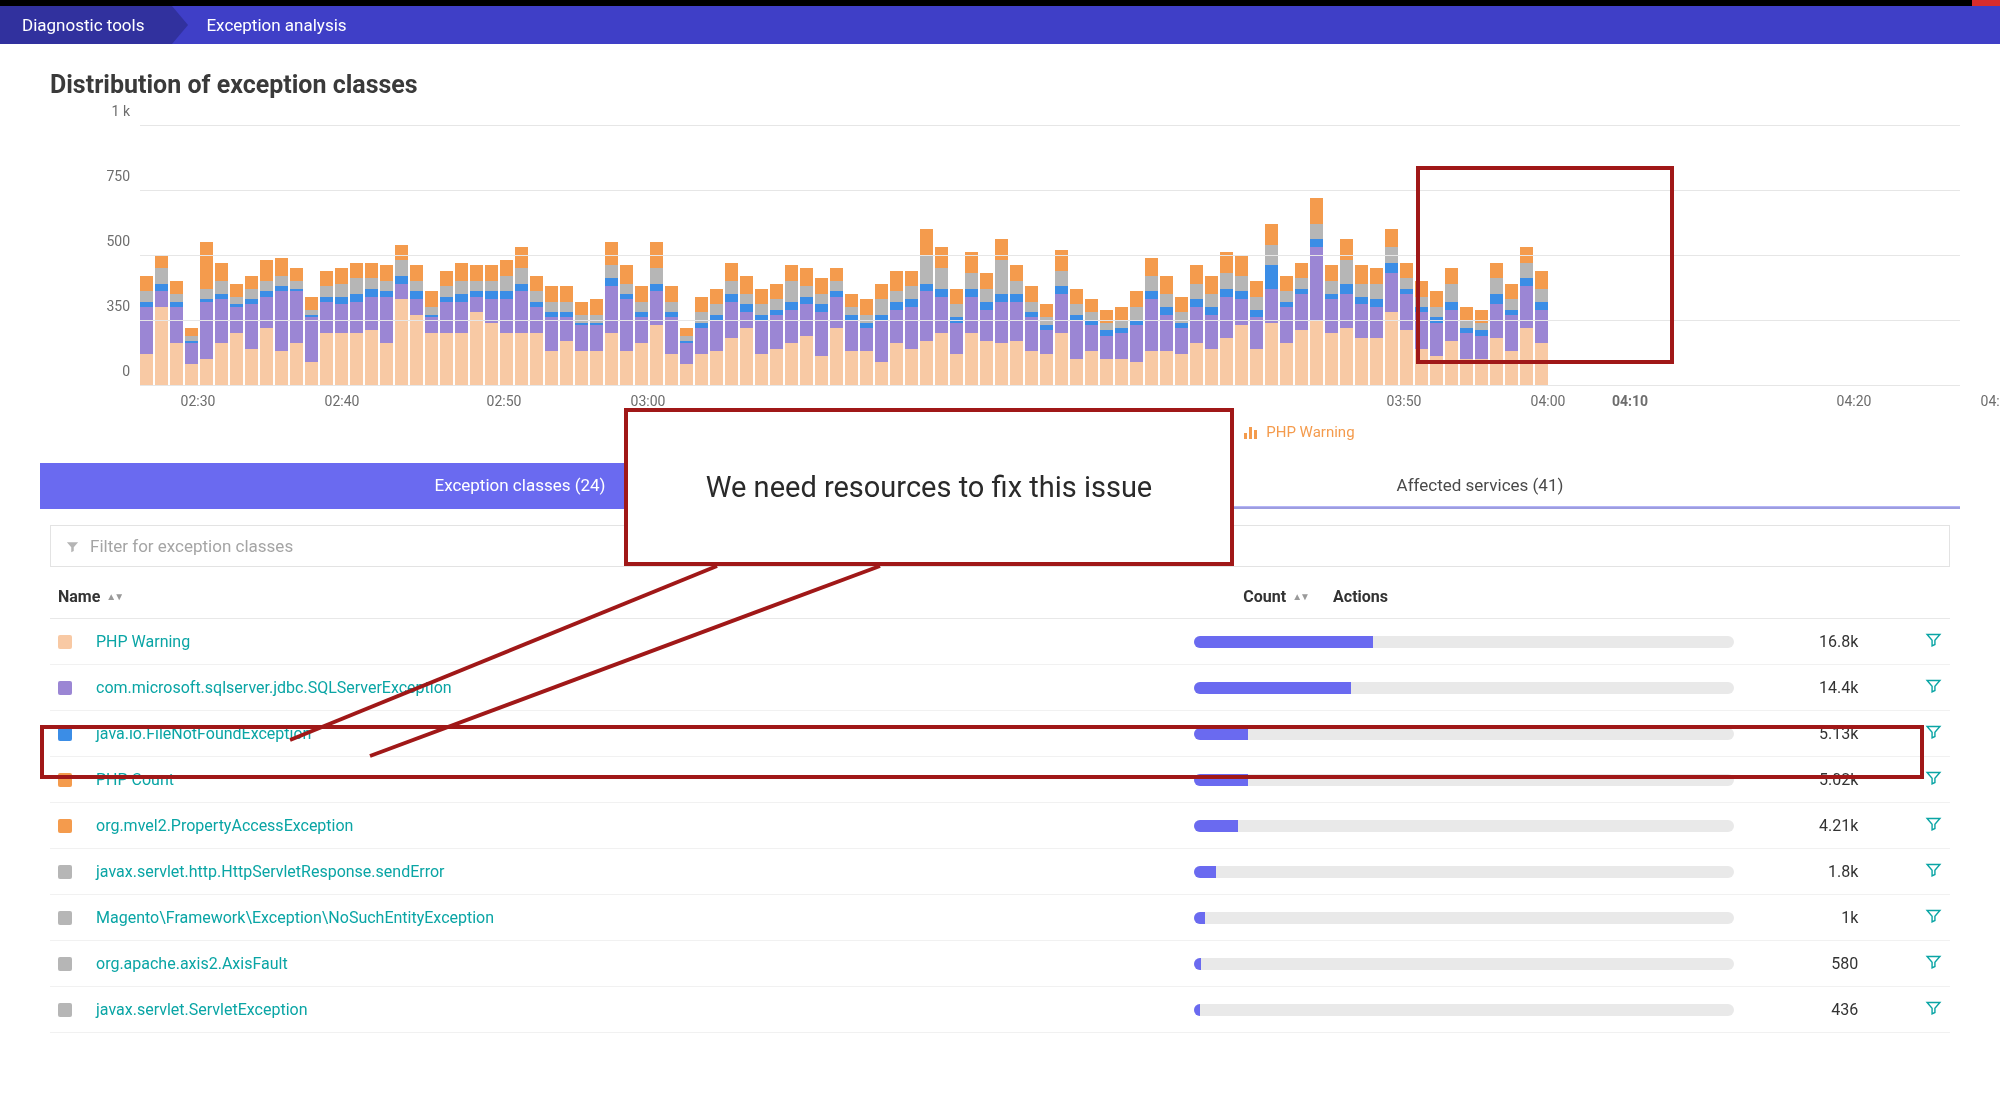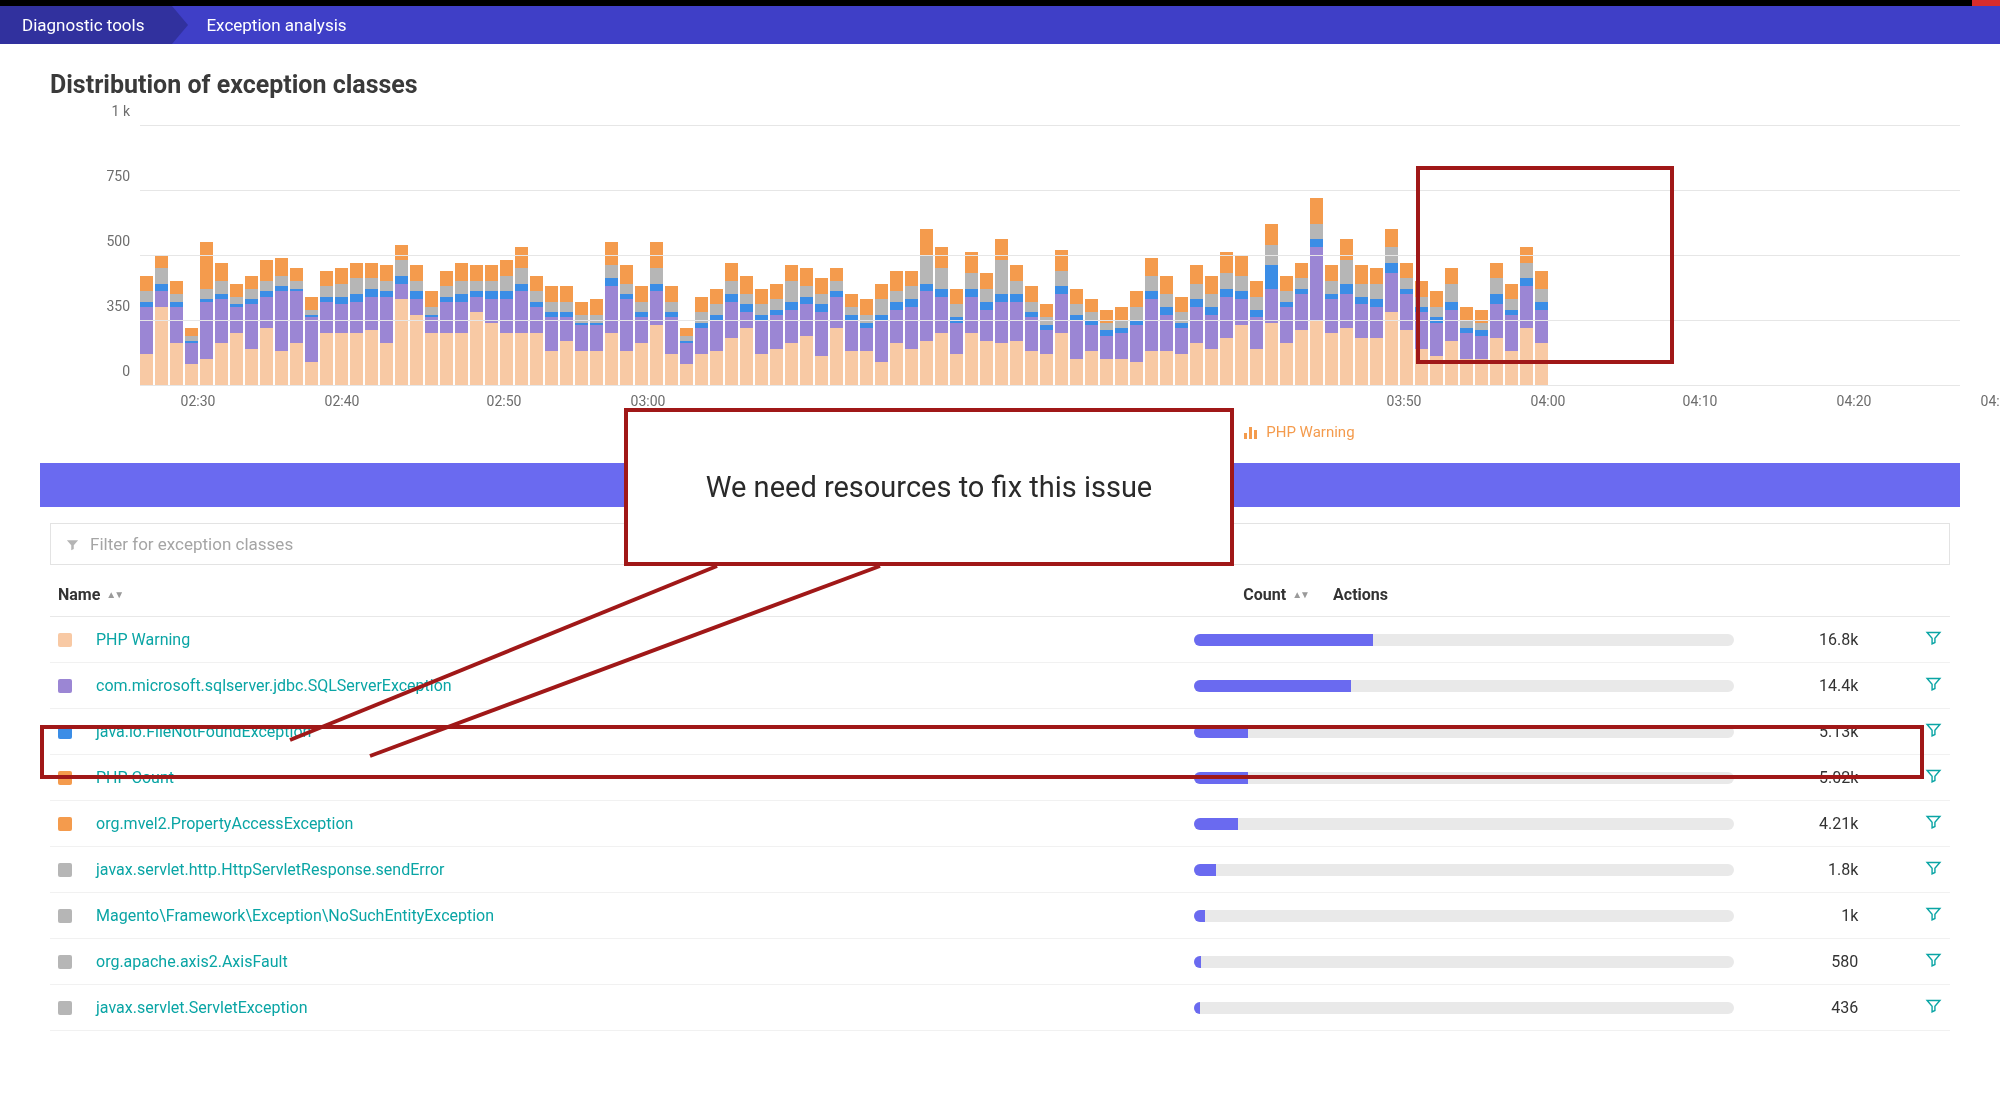--- a/index.html
+++ b/index.html
@@ -763,21 +763,21 @@
           <div class="seg s4" style="height: 18.2px;"></div>
         </div>
       </div>
     <div id="xaxis">
         <div class="xtick" style="left: 0px;">02:30</div>
         <div class="xtick" style="left: 144px;">02:40</div>
         <div class="xtick" style="left: 306px;">02:50</div>
         <div class="xtick" style="left: 450px;">03:00</div>
         <div class="xtick" style="left: 1206px;">03:50</div>
         <div class="xtick" style="left: 1350px;">04:00</div>
-        <div class="xtick" style="left: 1502px;">04:10</div>
+        <div class="xtick" style="left: 1432px; font-weight: bold;">04:10</div>
         <div class="xtick" style="left: 1656px;">04:20</div>
         <div class="xtick" style="left: 1800px;">04:30</div>
       </div>
   <div class="yline" style="top: 18px;"></div>
       <div class="yline" style="top: 83px;"></div>
       <div class="yline" style="top: 148px;"></div>
       <div class="yline" style="top: 213px;"></div>
       <div class="yline" style="top: 278px;"></div>
     </div>
 
@@ -803,20 +803,21 @@
           <span style="height:6px"></span>
           <span style="height:12px"></span>
           <span style="height:9px"></span>
         </span>
         <span>PHP Warning</span>
       </div>
   </div>
 
   <div id="tabs">
     <div class="tab active"><span>Exception classes (24)</span></div>
+    <div class="tab inactive"><span>Affected services (41)</span></div>
   </div>
 
   <div id="filter">
     <svg viewBox="0 0 24 24">
         <path d="M3 5h18l-7 8v6l-4 2v-8z"></path>
       </svg>
     <input placeholder="Filter for exception classes" style="">
   </div>
 
   <div id="table">

